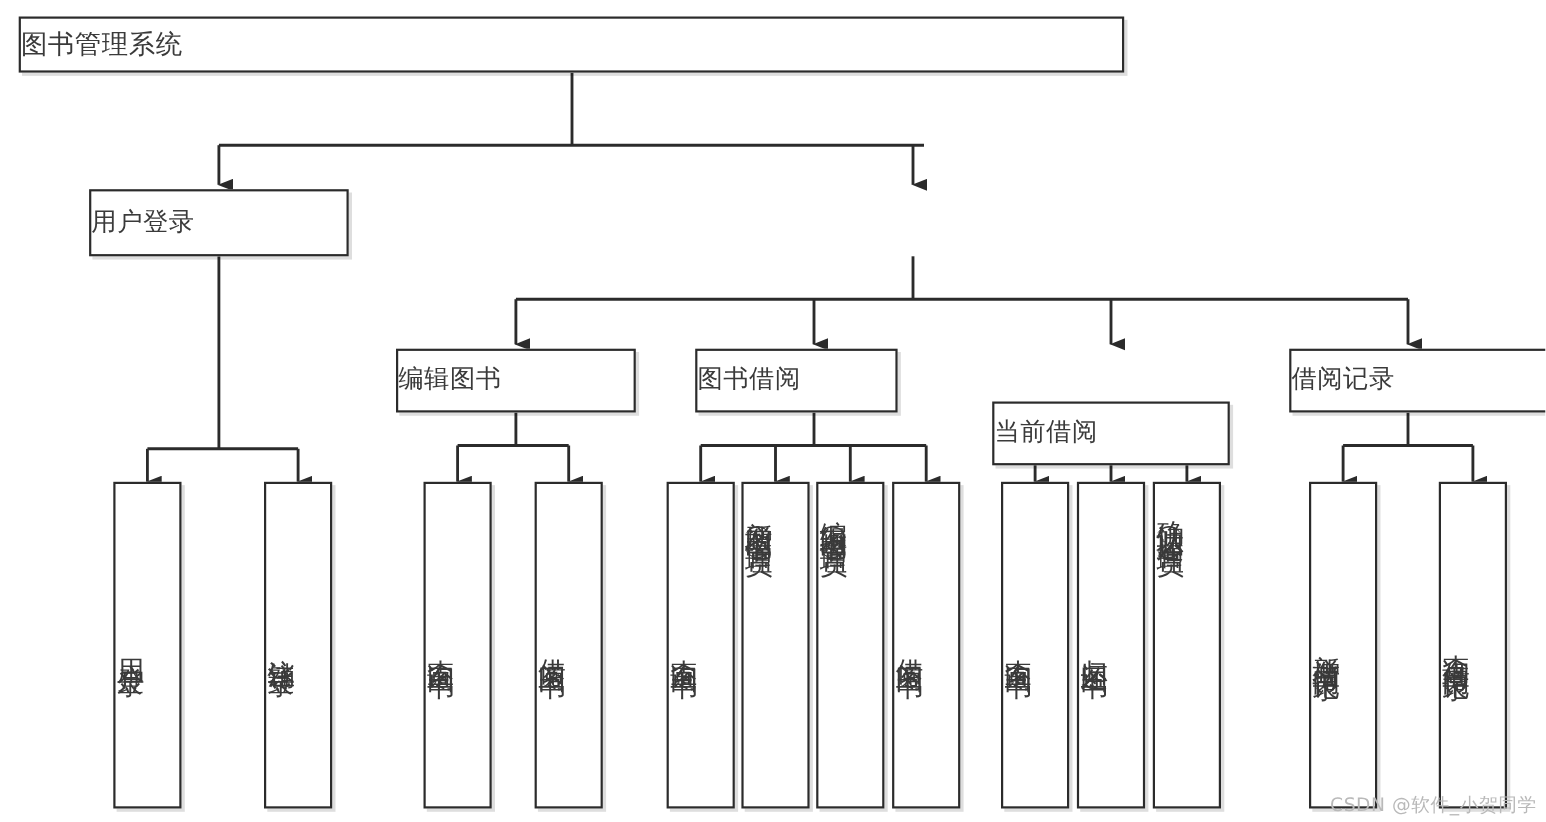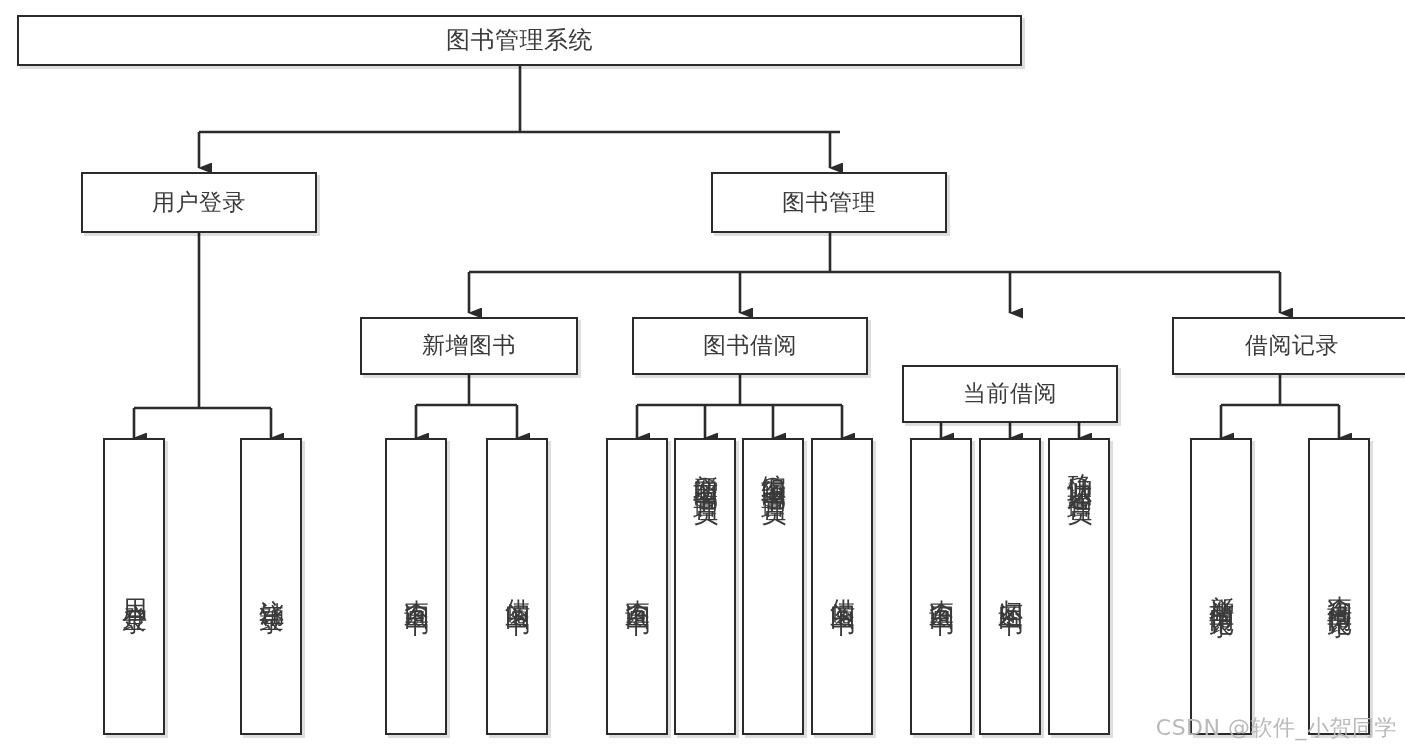--- a/index.html
+++ b/index.html
@@ -26,21 +26,20 @@
     pointer-events: none;
   }
   .node {
     position: absolute;
     box-sizing: border-box;
     background: #ffffff;
     border: 2.5px solid #2b2b2b;
     box-shadow: 3px 3px 0 0 rgba(0,0,0,0.13);
     display: flex;
     align-items: center;
-    justify-content: center;
     color: #3a3a3a;
   }
   .node .lbl {
     display: block;
     text-align: center;
     letter-spacing: 0.5px;
   }
   
   .node.h .lbl {
     font-size: 23px;
@@ -63,21 +62,21 @@
     white-space: nowrap;
   }
   .node.v.center {
     align-items: center;
     padding-top: 0;
   }
   .watermark {
     position: absolute;
     right: 8px;
     bottom: 4px;
-    font-size: 22px;
+    font-size: 17px;
     color: #b9b9b9;
     letter-spacing: 0.5px;
     white-space: nowrap;
   }
 </style>
 </head>
 <body>
 
 <div id="canvas">
 
@@ -131,28 +130,25 @@
     </g>
   </svg>
 
   <div class="node h root" style="left:17px; top:15px; width:1005px; height:51px;">
     <span class="lbl">图书管理系统</span>
   </div>
 
   <div class="node h" style="left:81px; top:172px; width:236px; height:61px;">
     <span class="lbl">用户登录</span>
   </div>
-  <div class="node h" style="left:711px; top:172px; width:236px; height:61px;">
-    <span class="lbl">图书管理</span>
-  </div>
 
   <div class="node h" style="left:360px; top:317px; width:218px; height:58px;">
-    <span class="lbl">新增图书</span>
-  </div>
-  <div class="node h" style="left:632px; top:317px; width:236px; height:58px;">
+    <span class="lbl">编辑图书</span>
+  </div>
+  <div class="node h" style="left:632px; top:317px; width:184px; height:58px;">
     <span class="lbl">图书借阅</span>
   </div>
   <div class="node h" style="left:902px; top:317px; width:216px; height:58px;margin-top:48px;">
     <span class="lbl">当前借阅</span>
   </div>
   <div class="node h" style="left:1172px; top:317px; width:240px; height:58px;">
     <span class="lbl">借阅记录</span>
   </div>
 
   <div class="node v center" style="left:103px; top:438px; width:62px; height:297px;">

